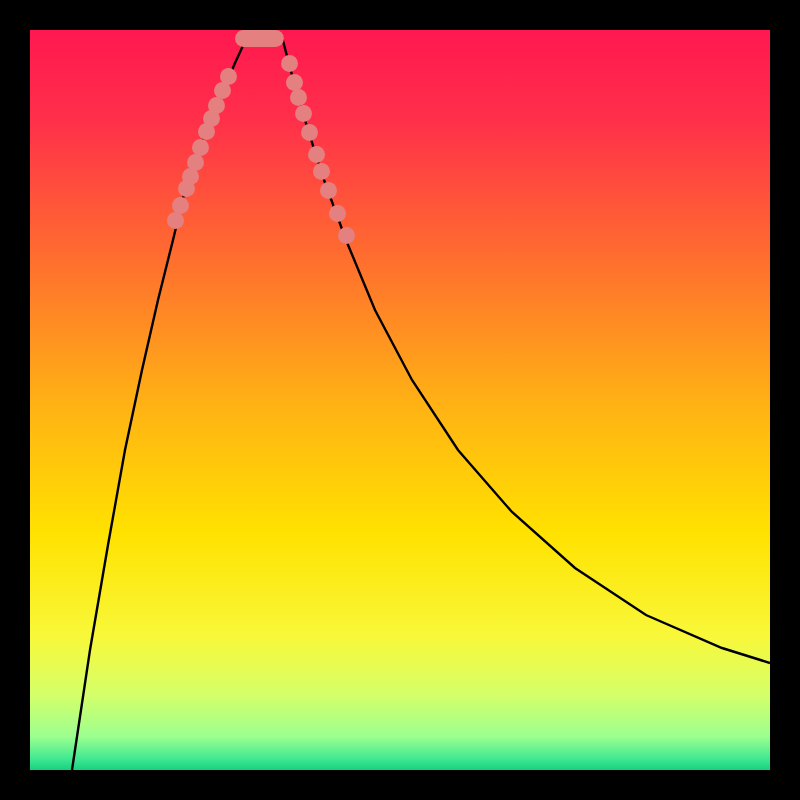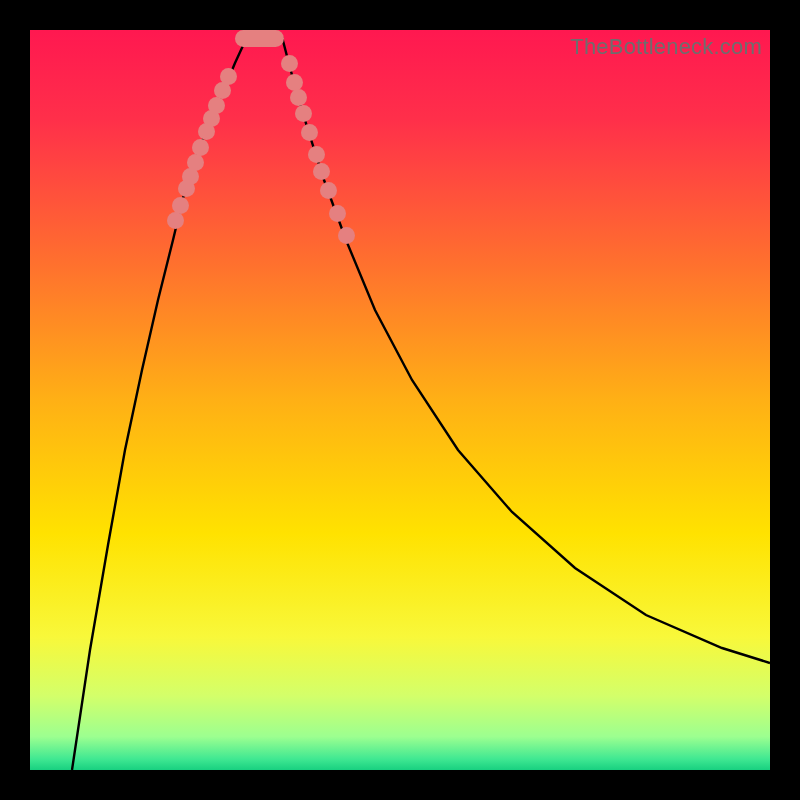--- a/index.html
+++ b/index.html
@@ -78,21 +78,20 @@
             <stop offset="82%" stop-color="#f8f83a"></stop>
             <stop offset="90%" stop-color="#d3ff6a"></stop>
             <stop offset="95.5%" stop-color="#9cff90"></stop>
             <stop offset="98.5%" stop-color="#40e892"></stop>
             <stop offset="100%" stop-color="#18d080"></stop>
           </linearGradient>
       </defs>
       <rect x="0" y="0" width="740" height="740" fill="url(#g)"></rect>
     </svg>
 
-    <div class="attribution">TheBottleneck.com</div>
 
     <svg class="curves" viewBox="0 0 740 740" preserveAspectRatio="none">
       <path id="curve-left" fill="none" stroke="#000" stroke-width="2.4" d="M42 740 L60 620 L78 515 L95 420 L112 340 L128 270 L143 210 L155 160 L166 126 L176 102 L185 80 L193 60 L200 45 L205 33 L211 20 L217 7 "></path>
       <path id="curve-right" fill="none" stroke="#000" stroke-width="2.4" d="M252 7 L258 30 L266 60 L278 100 L294 150 L316 210 L345 280 L382 350 L428 420 L482 482 L545 538 L616 585 L692 618 L740 633 "></path>
     </svg>
 
     <div id="markers">
         <div class="dot" style="left: 145px; top: 190px;"></div>
         <div class="dot" style="left: 150px; top: 175px;"></div>
         <div class="dot" style="left: 156px; top: 158px;"></div>

